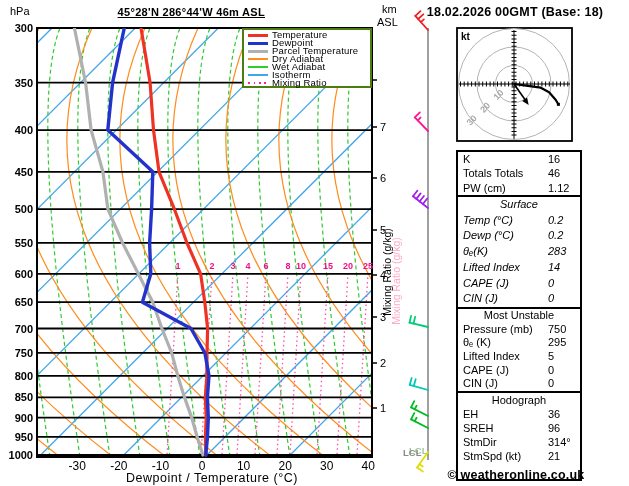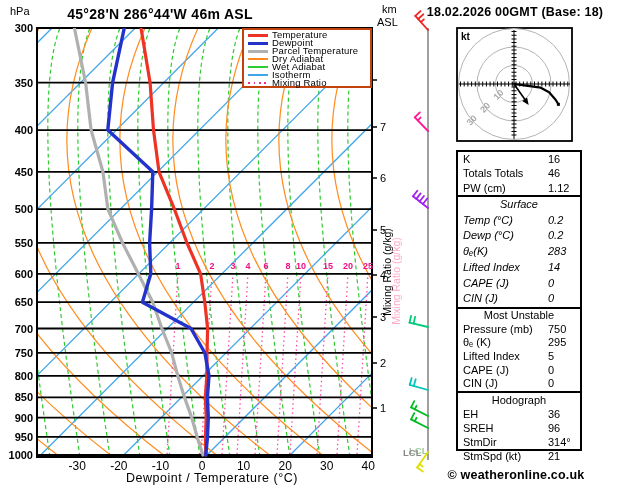--- a/index.html
+++ b/index.html
@@ -1,26 +1,26 @@
 <!DOCTYPE html>
 <html><head>
 <meta charset="utf-8">
 <style>
   html,body{margin:0;padding:0;background:#fff;}
   #stage{position:relative;width:629px;height:486px;background:#fff;overflow:hidden;
          font-family:"Liberation Sans",sans-serif;color:#000;}
   svg text{font-family:"Liberation Sans",sans-serif;}
-  .title{position:absolute;left:55px;top:6px;width:210px;text-align:center;font-weight:bold;
-         font-size:14px;letter-spacing:.3px;white-space:nowrap;}
+  .title{position:absolute;left:55px;top:6px;width:210px;text-align:right;font-weight:bold;
+         font-size:11px;letter-spacing:.3px;white-space:nowrap;text-decoration:underline;}
   .date{position:absolute;left:402px;top:5px;width:226px;text-align:center;font-weight:bold;
         font-size:12.5px;letter-spacing:.2px;white-space:nowrap;}
   .hpa{position:absolute;left:10px;top:5px;font-size:11px;}
   .km{position:absolute;left:382px;top:3px;font-size:11px;}
   .asl{position:absolute;left:377px;top:16px;font-size:11px;}
-  .legend{position:absolute;left:242px;top:28px;width:130px;height:60px;border:2px solid #c2410c;
+  .legend{position:absolute;left:242px;top:28px;width:130px;height:60px;border:2px solid #4d7c0f;
           background:#fff;box-sizing:border-box;display:flex;flex-direction:column;
           justify-content:space-around;padding:1px 0 1px 4px;}
   .lrow{display:flex;align-items:center;height:8px;}
   .lsample{width:20px;margin-right:4px;flex:none;}
   .llabel{font-size:9.5px;line-height:1;white-space:nowrap;letter-spacing:.2px;}
   .tbox{position:absolute;left:456px;width:126px;border:2px solid #000;background:#fff;
         box-sizing:border-box;font-size:11px;}
   .trow{position:relative;padding-left:5px;white-space:nowrap;}
   .tval{position:absolute;left:90px;}
   .thead{text-align:center;padding-left:0;}
@@ -284,21 +284,21 @@
         <div class="trow" style="height: 15.7143px; line-height: 15.7143px;"><span>CIN (J)</span><span class="tval">0</span></div>
       </div>
       <div class="tbox" style="top: 307px; height: 86px;">
         <div class="trow thead" style="height: 13.6667px; line-height: 13.6667px;">Most Unstable</div>
         <div class="trow" style="height: 13.6667px; line-height: 13.6667px;"><span>Pressure (mb)</span><span class="tval">750</span></div>
         <div class="trow" style="height: 13.6667px; line-height: 13.6667px;"><span>θₑ (K)</span><span class="tval">295</span></div>
         <div class="trow" style="height: 13.6667px; line-height: 13.6667px;"><span>Lifted Index</span><span class="tval">5</span></div>
         <div class="trow" style="height: 13.6667px; line-height: 13.6667px;"><span>CAPE (J)</span><span class="tval">0</span></div>
         <div class="trow" style="height: 13.6667px; line-height: 13.6667px;"><span>CIN (J)</span><span class="tval">0</span></div>
       </div>
-      <div class="tbox" style="top: 391px; height: 60px;">
+      <div class="tbox" style="top: 391px; height: 90px;">
         <div class="trow thead" style="height: 14px; line-height: 14px;">Hodograph</div>
         <div class="trow" style="height: 14px; line-height: 14px;"><span>EH</span><span class="tval">36</span></div>
         <div class="trow" style="height: 14px; line-height: 14px;"><span>SREH</span><span class="tval">96</span></div>
         <div class="trow" style="height: 14px; line-height: 14px;"><span>StmDir</span><span class="tval">314°</span></div>
         <div class="trow" style="height: 14px; line-height: 14px;"><span>StmSpd (kt)</span><span class="tval">21</span></div>
       </div>
     </div>
   <div class="wm">© weatheronline.co.uk</div>
 </div>
 

